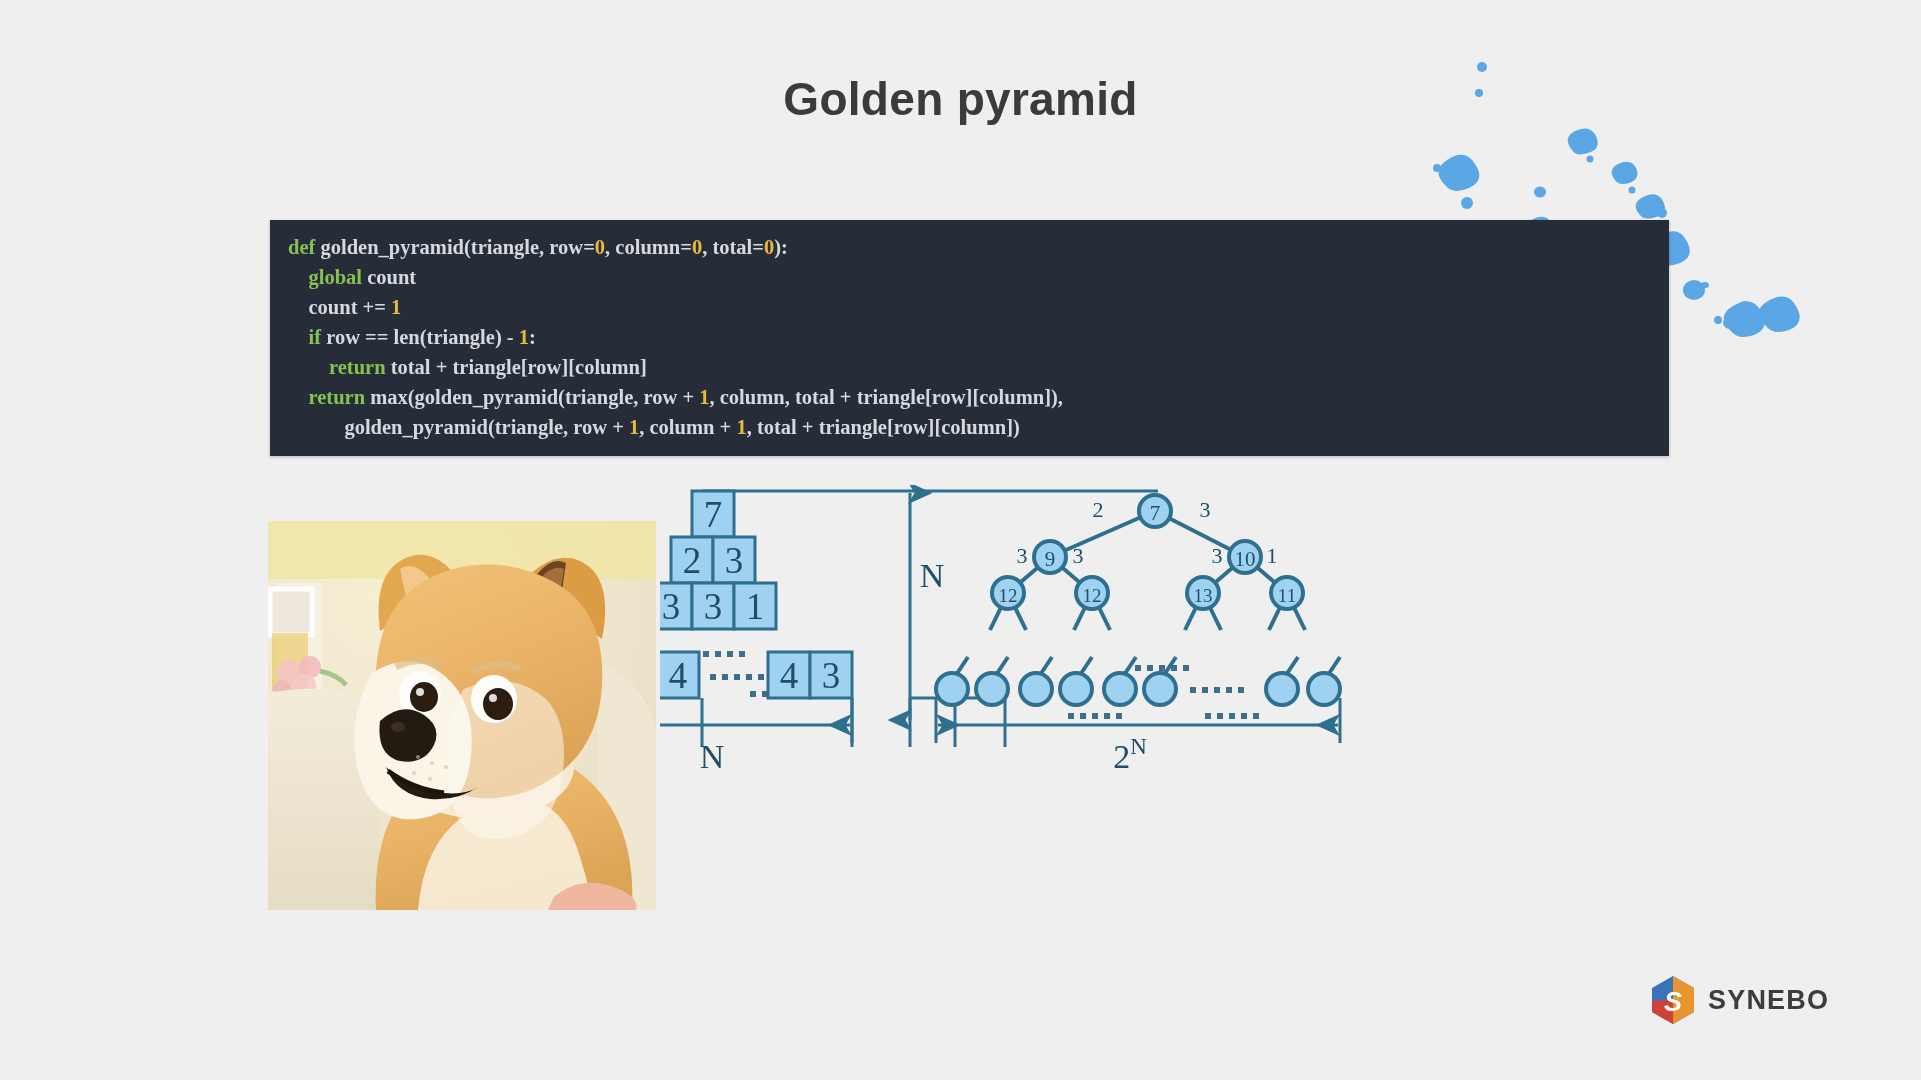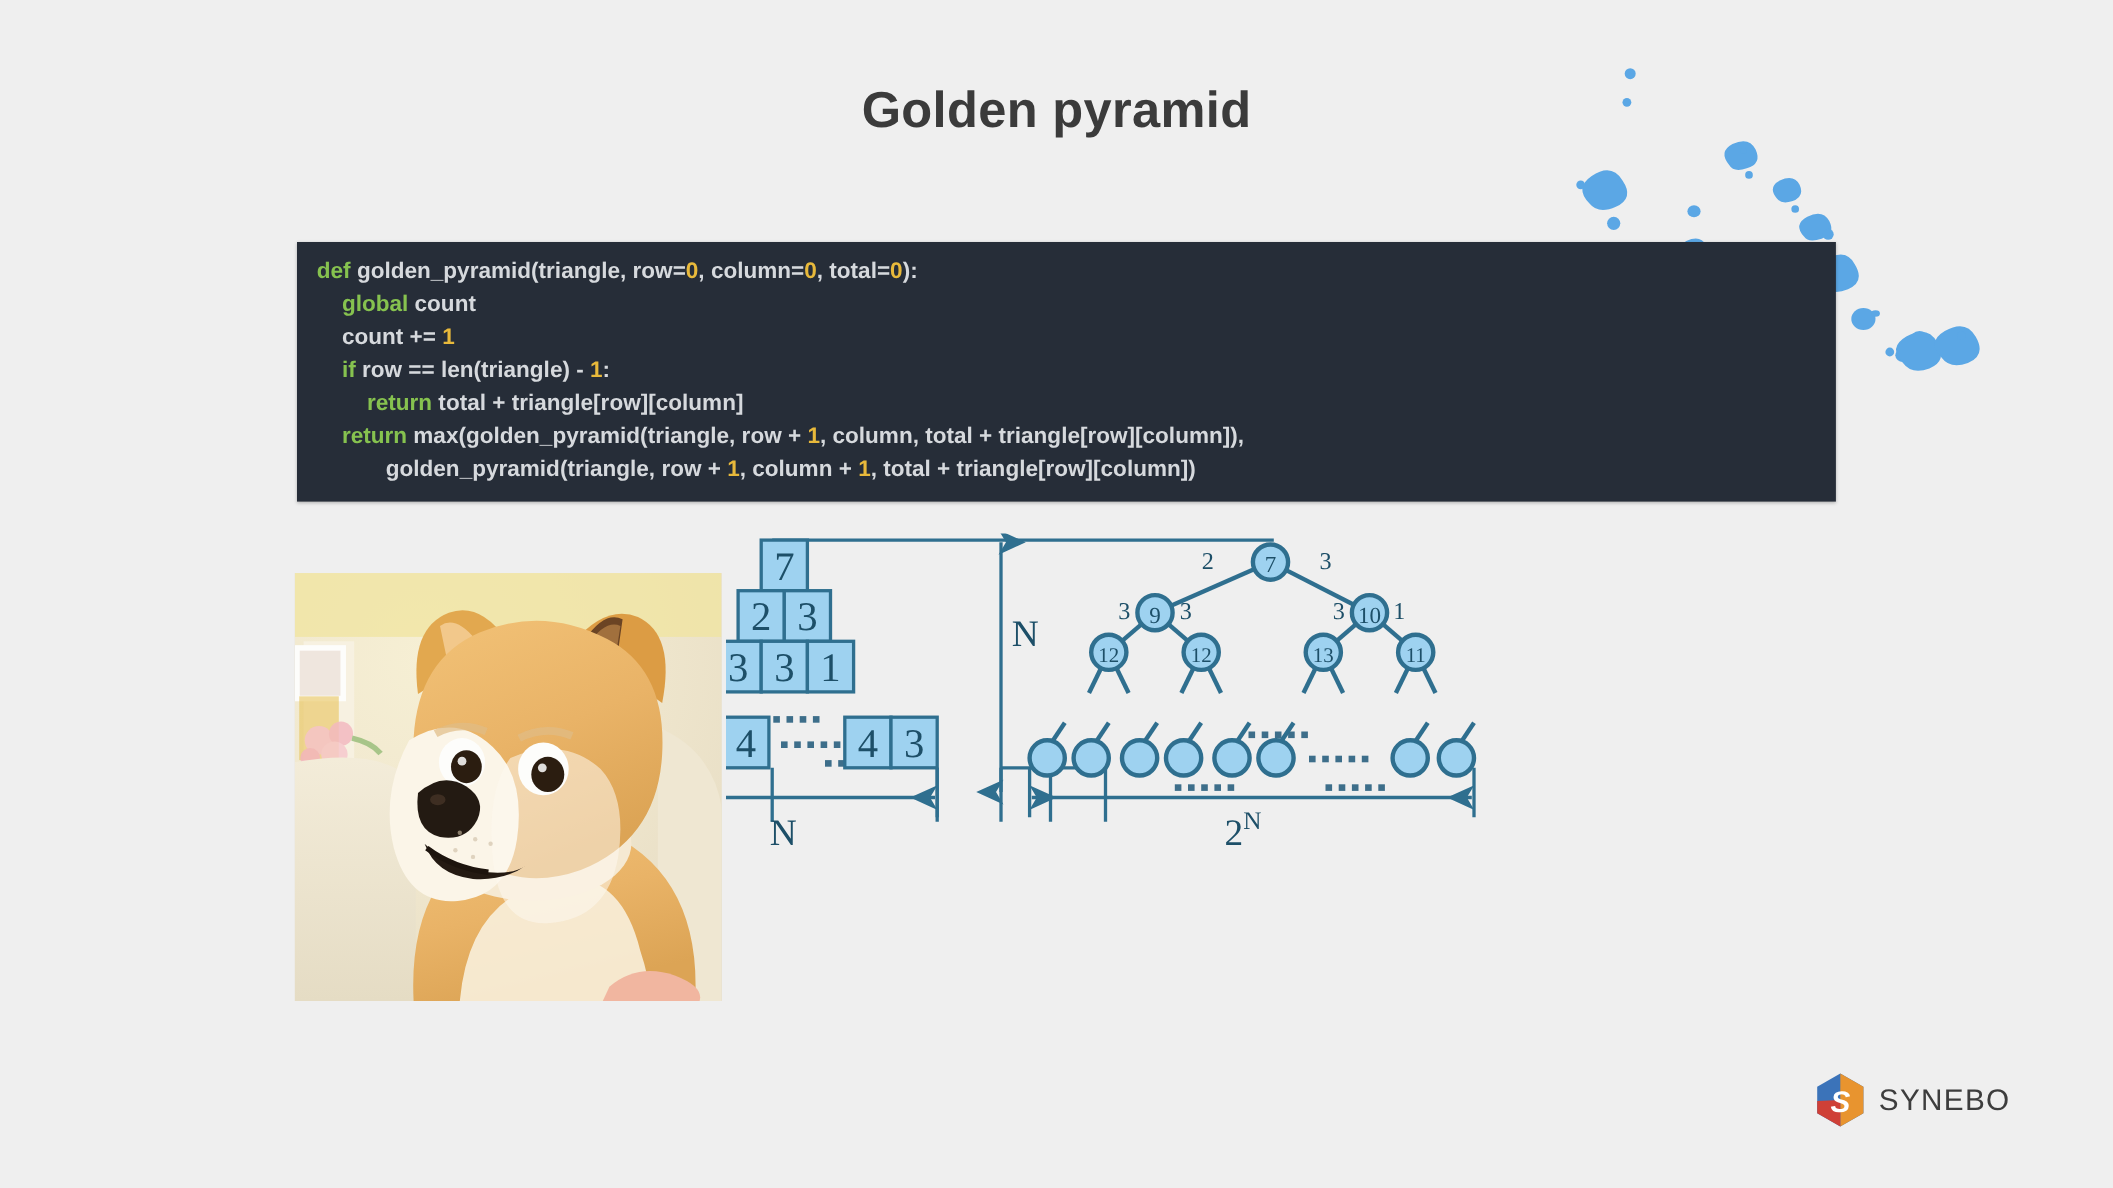--- a/index.html
+++ b/index.html
@@ -45,21 +45,21 @@
     left: 270px;
     top: 220px;
     width: 1399px;
     height: 236px;
     background: #262d38;
     box-shadow: 0 1px 3px rgba(0,0,0,0.25);
   }
   #code-block pre {
     margin: 0;
     padding: 12px 14px 10px 18px;
-    font-family: Liberation Sans, sans-serif;
+    font-family: Liberation Serif, serif;
     font-size: 20.5px;
     line-height: 30px;
     font-weight: bold;
     color: #d6d9dd;
     white-space: pre;
     overflow: hidden;
   }
   .tok-kw   { color: #86c24f; }
   .tok-num  { color: #e8b93b; }
   .tok-txt  { color: #d6d9dd; }
@@ -89,21 +89,21 @@
     position: absolute;
     left: 1650px;
     top: 975px;
     display: flex;
     align-items: center;
     gap: 12px;
   }
   #logo-mark { width: 46px; height: 50px; display: block; }
   #logo-text {
     font-size: 27px;
-    font-weight: normal;
+    font-weight: bold;
     color: #3d3d3d;
     letter-spacing: 1.2px;
   }
 </style>
 </head>
 <body>
 
 <div id="slide-title">Golden pyramid</div>
 
 <svg id="splatter" viewBox="0 0 400 310">

